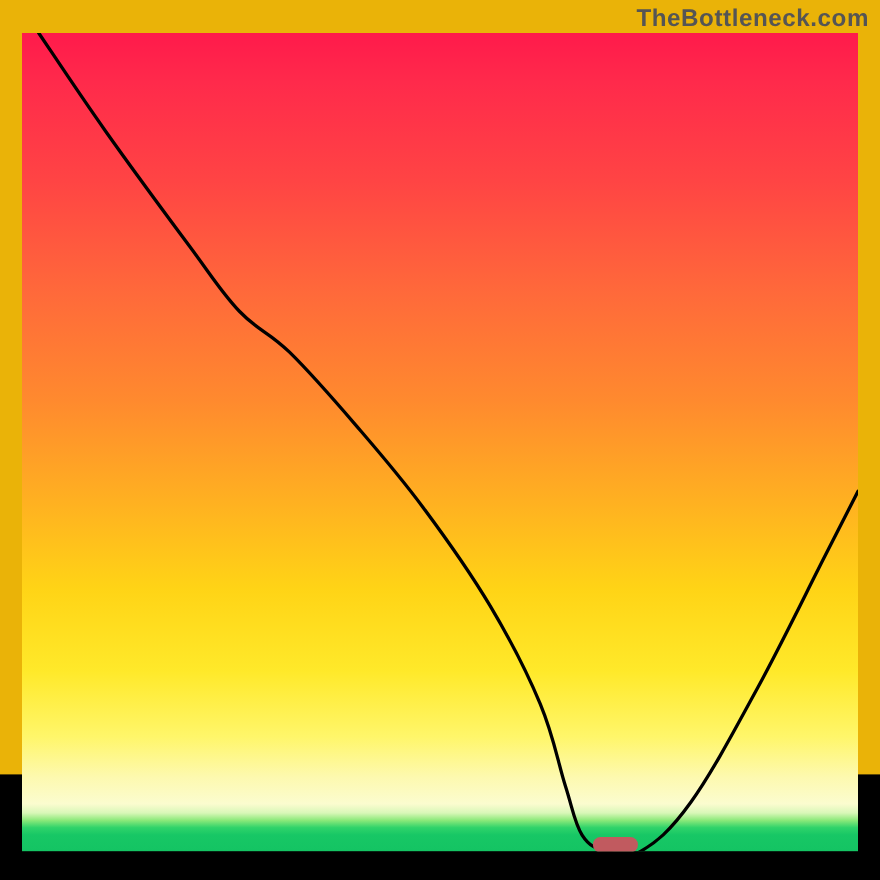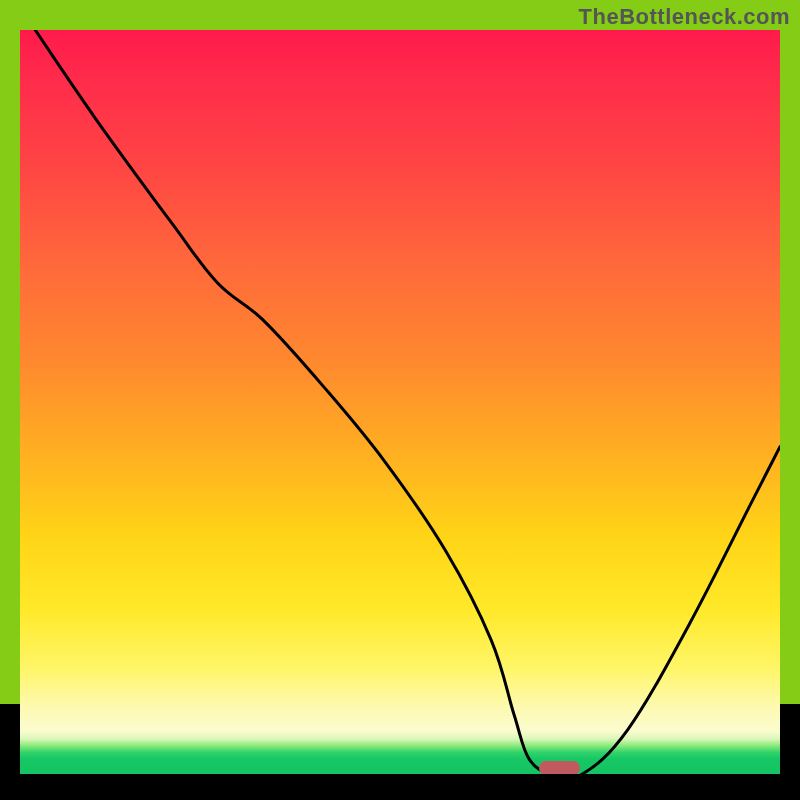--- a/index.html
+++ b/index.html
@@ -8,21 +8,21 @@
     width: 800px;
     height: 800px;
     overflow: hidden;
     background: #000;
     font-family: Arial, Helvetica, sans-serif;
   }
   .frame {
     position: relative;
     width: 800px;
     height: 704px;
-    background: #84cc16;
+    background: #eab308;
   }
   .watermark {
     position: absolute;
     top: 4px;
     right: 10px;
     color: #555;
     font-size: 22px;
     font-weight: 600;
     letter-spacing: 0.5px;
     z-index: 10;

